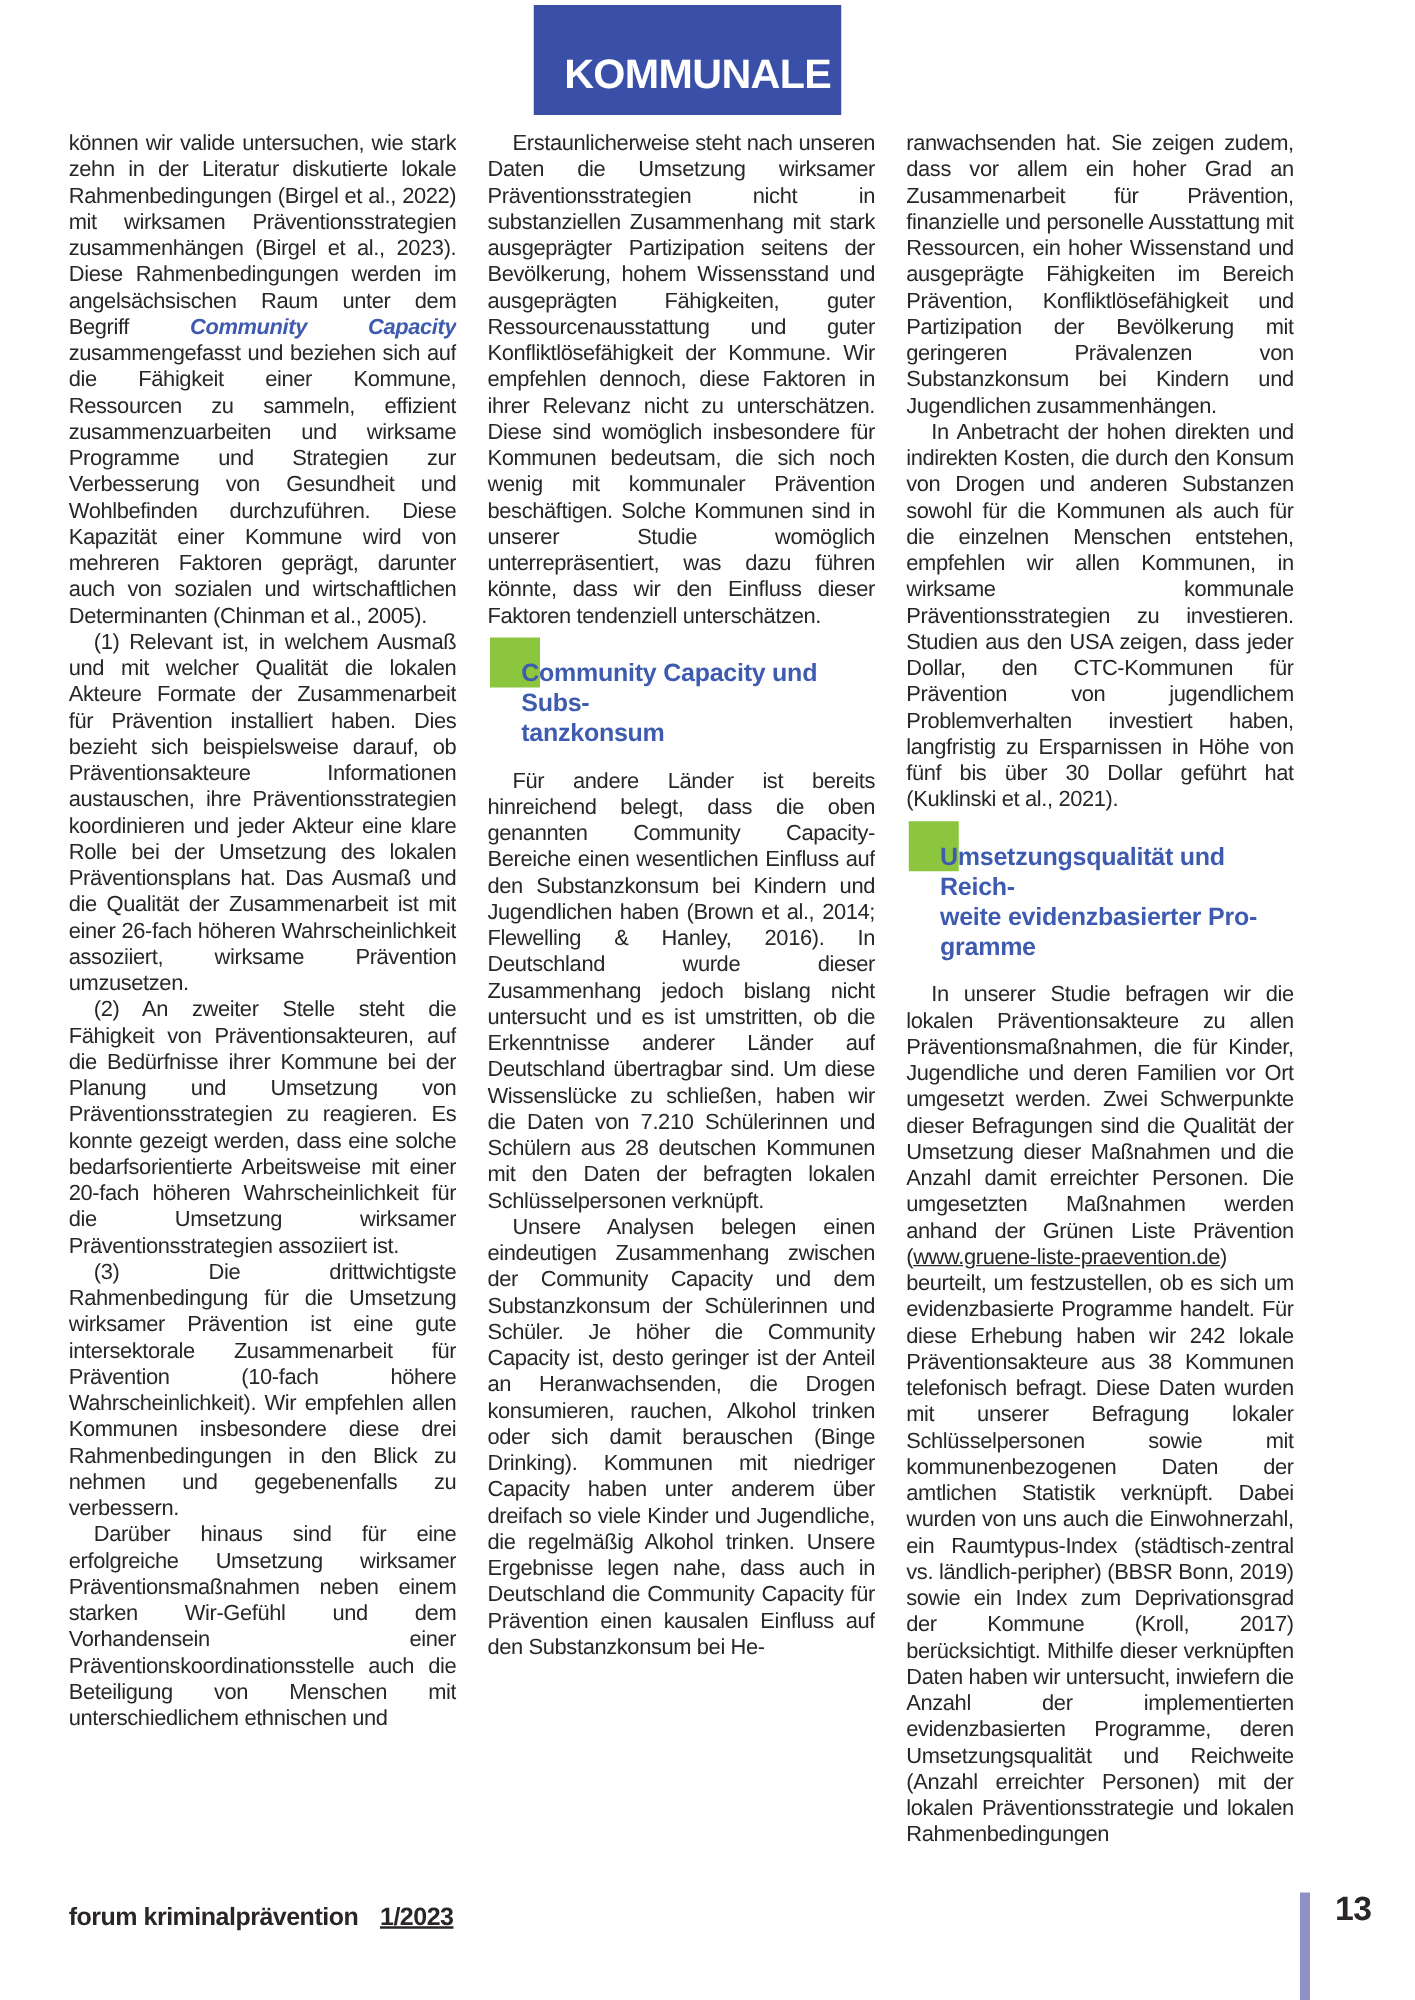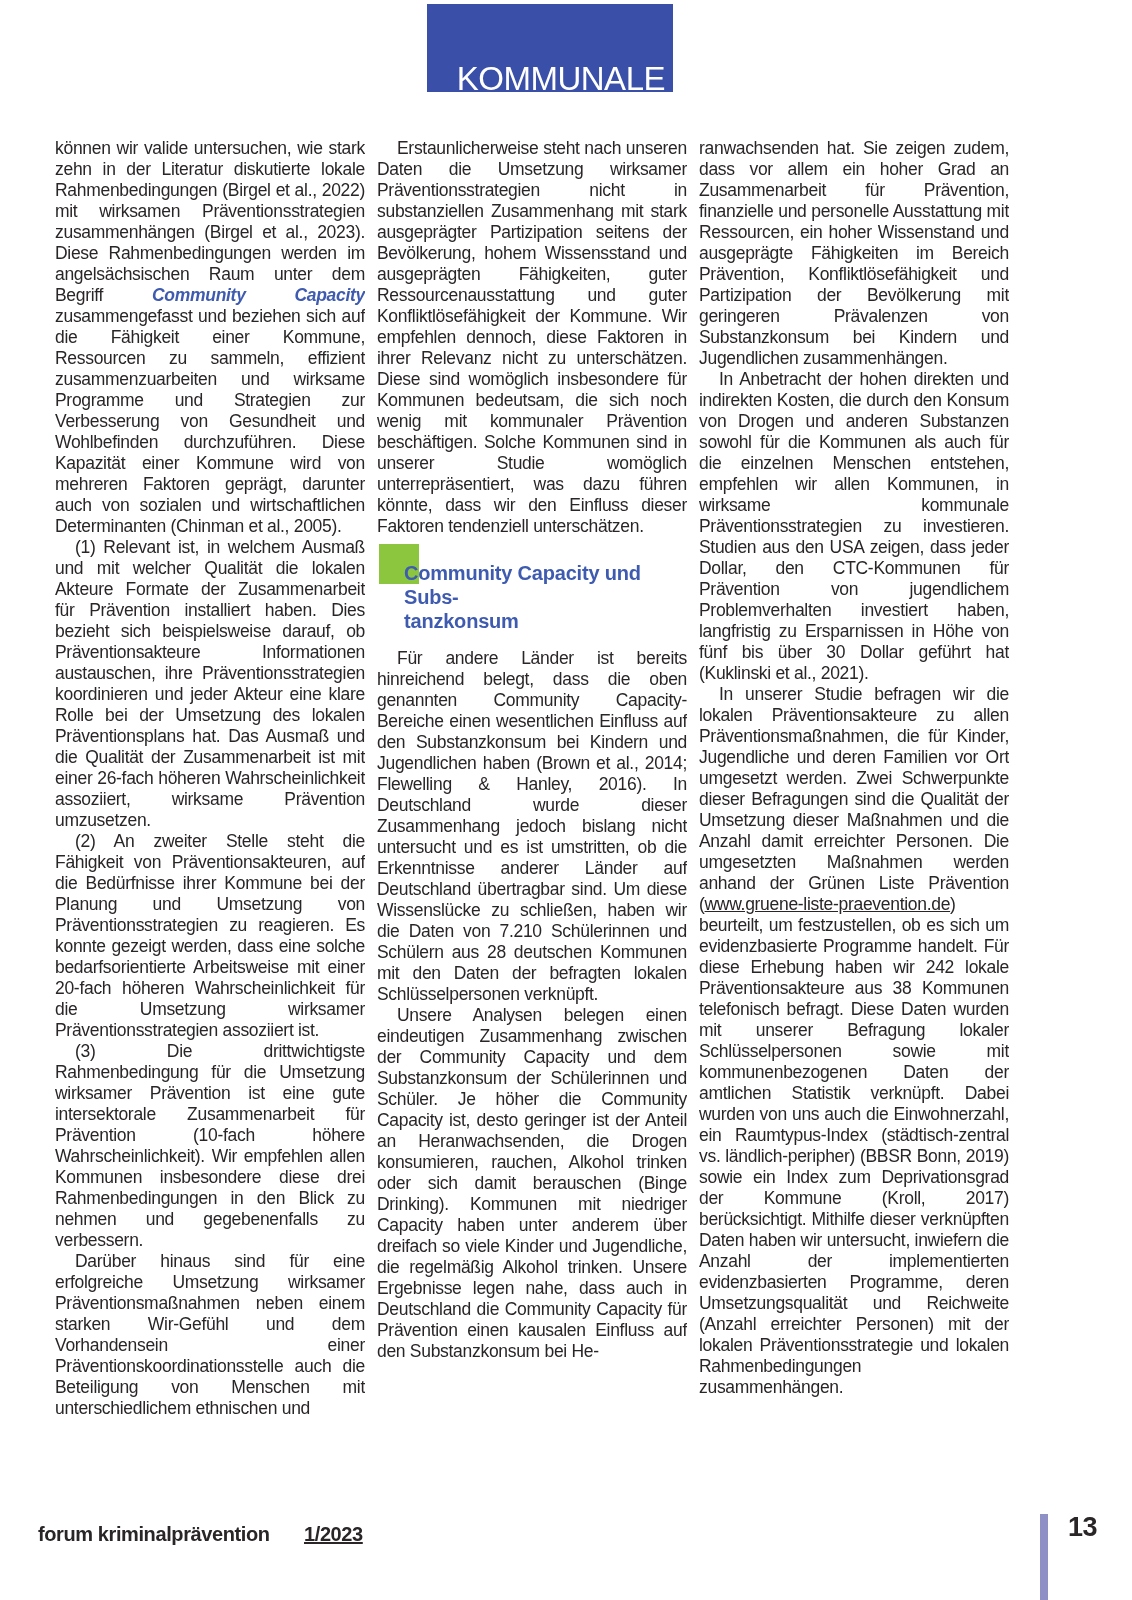--- a/index.html
+++ b/index.html
@@ -17,31 +17,31 @@
     overflow:hidden;
     font-family:"Liberation Sans","DejaVu Sans",sans-serif;
     color:var(--text);
   }
   
   .header-box{
     position:absolute;left:427px;top:4px;width:246px;height:88px;
     background:var(--header-blue);
   }
   .header-title{
-    position:absolute;left:0;top:60px;width:670px;
+    position:absolute;left:0;top:40px;width:670px;
     text-align:right;
-    font-weight:normal;font-size:33px;letter-spacing:-0.5px;
+    font-weight:bold;font-size:33px;letter-spacing:-0.5px;
     white-space:nowrap;
   }
   .t-left{color:#ffffff;padding-right:5px;position:relative;z-index:1;}
   .t-right{position:absolute;left:100%;top:0;margin-left:7px;color:var(--header-blue);}
   
   .columns{
-    position:absolute;left:55px;top:138px;width:980px;height:1372px;
-    display:flex;gap:12px;overflow:hidden;
+    position:absolute;left:55px;top:104px;width:980px;height:1372px;
+    display:flex;gap:25px;overflow:hidden;
   }
   .col{
     width:310px;min-width:310px;height:100%;
     font-size:17.5px;line-height:21px;letter-spacing:-0.3px;
     overflow:hidden;
   }
   .para{margin:0;text-align:justify;}
   .para.ind{text-indent:20px;}
   .accent{color:var(--heading-blue);font-weight:bold;font-style:italic;}
   .link{text-decoration:underline;cursor:pointer;}
@@ -51,21 +51,21 @@
     background:var(--green);
   }
   .heading-text{
     position:relative;z-index:1;margin-left:27px;
     color:var(--heading-blue);font-weight:bold;
     font-size:20px;line-height:24px;letter-spacing:-0.2px;
     white-space:pre-line;text-align:left;
   }
   
   .f-journal{
-    position:absolute;left:38px;top:1523px;
+    position:absolute;left:55px;top:1523px;
     font-weight:bold;font-size:20px;letter-spacing:-0.4px;
   }
   .f-issue{
     position:absolute;left:304px;top:1523px;
     font-weight:bold;font-size:20px;letter-spacing:-0.4px;text-decoration:underline;
   }
   .f-bar{
     position:absolute;left:1040px;top:1514px;width:8px;height:86px;
     background:var(--footer-bar);
   }
@@ -98,20 +98,26 @@
           <span class="square"></span>
           <div class="heading-text">Community Capacity und Subs-
 tanzkonsum</div>
         </div>
         <p class="para ind"><span>Für andere Länder ist bereits hinreichend belegt, dass die oben genannten Community Capacity-Bereiche einen wesentlichen Einfluss auf den Substanzkonsum bei Kindern und Jugendlichen haben (Brown et al., 2014; Flewelling &amp; Hanley, 2016). In Deutschland wurde dieser Zusammenhang jedoch bislang nicht untersucht und es ist umstritten, ob die Erkenntnisse anderer Länder auf Deutschland übertragbar sind. Um diese Wissenslücke zu schließen, haben wir die Daten von 7.210 Schülerinnen und Schülern aus 28 deutschen Kommunen mit den Daten der befragten lokalen Schlüsselpersonen verknüpft.</span></p>
         <p class="para ind"><span>Unsere Analysen belegen einen eindeutigen Zusammenhang zwischen der Community Capacity und dem Substanzkonsum der Schülerinnen und Schüler. Je höher die Community Capacity ist, desto geringer ist der Anteil an Heranwachsenden, die Drogen konsumieren, rauchen, Alkohol trinken oder sich damit berauschen (Binge Drinking). Kommunen mit niedriger Capacity haben unter anderem über dreifach so viele Kinder und Jugendliche, die regelmäßig Alkohol trinken. Unsere Ergebnisse legen nahe, dass auch in Deutschland die Community Capacity für Prävention einen kausalen Einfluss auf den Substanzkonsum bei He-</span></p>
       </div>
     <div class="col">
         <p class="para"><span>ranwachsenden hat. Sie zeigen zudem, dass vor allem ein hoher Grad an Zusammenarbeit für Prävention, finanzielle und personelle Ausstattung mit Ressourcen, ein hoher Wissenstand und ausgeprägte Fähigkeiten im Bereich Prävention, Konfliktlösefähigkeit und Partizipation der Bevölkerung mit geringeren Prävalenzen von Substanzkonsum bei Kindern und Jugendlichen zusammenhängen.</span></p>
         <p class="para ind"><span>In Anbetracht der hohen direkten und indirekten Kosten, die durch den Konsum von Drogen und anderen Substanzen sowohl für die Kommunen als auch für die einzelnen Menschen entstehen, empfehlen wir allen Kommunen, in wirksame kommunale Präventionsstrategien zu investieren. Studien aus den USA zeigen, dass jeder Dollar, den CTC-Kommunen für Prävention von jugendlichem Problemverhalten investiert haben, langfristig zu Ersparnissen in Höhe von fünf bis über 30 Dollar geführt hat (Kuklinski et al., 2021).</span></p>
+        <div class="heading">
+          <span class="square"></span>
+          <div class="heading-text">Umsetzungsqualität und Reich-
+weite evidenzbasierter Pro-
+gramme</div>
+        </div>
         <p class="para ind"><span>In unserer Studie befragen wir die lokalen Präventionsakteure zu allen Präventionsmaßnahmen, die für Kinder, Jugendliche und deren Familien vor Ort umgesetzt werden. Zwei Schwerpunkte dieser Befragungen sind die Qualität der Umsetzung dieser Maßnahmen und die Anzahl damit erreichter Personen. Die umgesetzten Maßnahmen werden anhand der Grünen Liste Prävention (</span><span class="link">www.gruene-liste-praevention.de</span><span>) beurteilt, um festzustellen, ob es sich um evidenzbasierte Programme handelt. Für diese Erhebung haben wir 242 lokale Präventionsakteure aus 38 Kommunen telefonisch befragt. Diese Daten wurden mit unserer Befragung lokaler Schlüsselpersonen sowie mit kommunenbezogenen Daten der amtlichen Statistik verknüpft. Dabei wurden von uns auch die Einwohnerzahl, ein Raumtypus-Index (städtisch-zentral vs. ländlich-peripher) (BBSR Bonn, 2019) sowie ein Index zum Deprivationsgrad der Kommune (Kroll, 2017) berücksichtigt. Mithilfe dieser verknüpften Daten haben wir untersucht, inwiefern die Anzahl der implementierten evidenzbasierten Programme, deren Umsetzungsqualität und Reichweite (Anzahl erreichter Personen) mit der lokalen Präventionsstrategie und lokalen Rahmenbedingungen zusammenhängen.</span></p>
       </div>
   </div>
 
   <span class="f-journal">forum kriminalprävention</span>
   <span class="f-issue">1/2023</span>
   <div class="f-bar"></div>
   <span class="f-page">13</span>
 
 </div>

